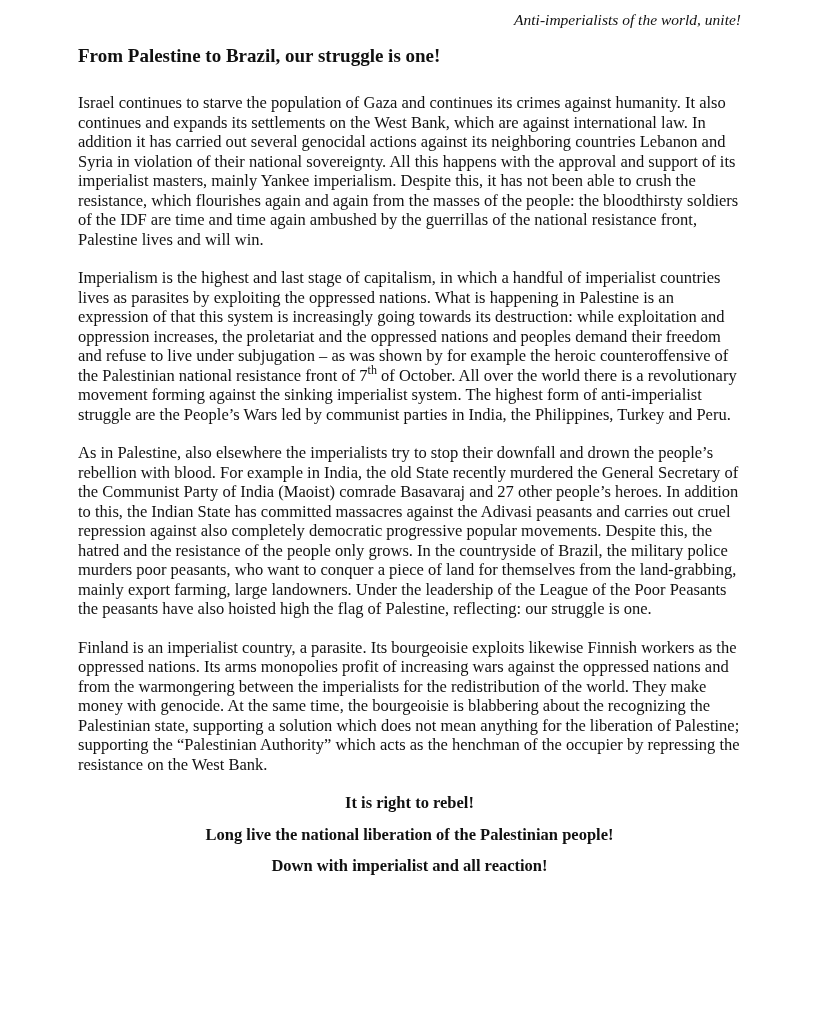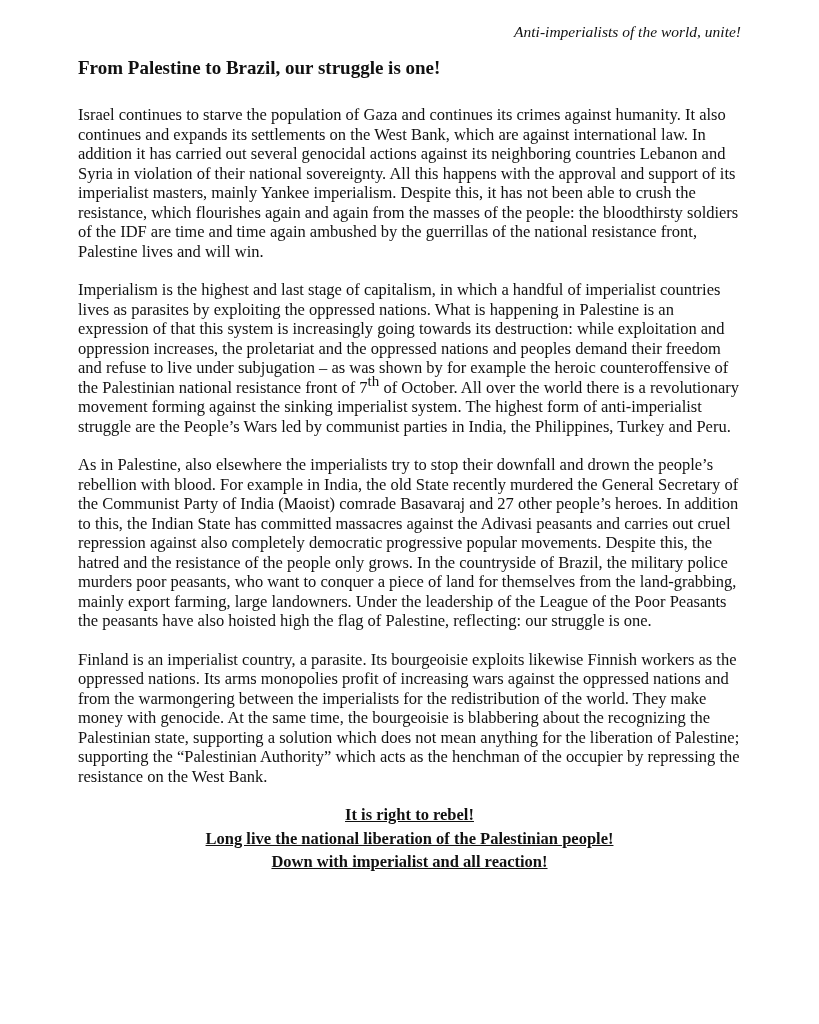--- a/index.html
+++ b/index.html
@@ -11,53 +11,52 @@
     position: relative;
     width: 819px;
     height: 1024px;
     margin: 0 auto;
     background: #ffffff;
     color: #111111;
     font-family: "Liberation Serif", "DejaVu Serif", serif;
     font-size: 16.5px;
     line-height: 19.5px;
     box-sizing: border-box;
-    padding: 22px 78px 0 78px;
+    padding: 10px 78px 0 78px;
     overflow: hidden;
   }
   .motto {
     text-align: right;
     font-style: italic;
     font-size: 15.5px;
     margin: 0 0 16px 0;
   }
   .title {
     font-weight: bold;
     font-size: 19px;
     margin: 0 0 28px 0;
   }
   .body-text p {
     margin: 0 0 19px 0;
     text-align: left;
   }
   .body-text p sup {
-    font-size: 15px;
+    font-size: 12px;
     line-height: 0;
     vertical-align: super;
     margin-top: 8px;
   }
   .slogans {
     margin-top: 18px;
     text-align: center;
     font-weight: bold;
   }
   .slogans p {
-    margin: 4px;
+    margin: 12px;
     line-height: 19.5px;
-    text-decoration: underline;
   }
 </style>
 </head>
 <body>
 
 <div class="page">
   <div class="motto">Anti-imperialists of the world, unite!</div>
 
   <h1 class="title">From Palestine to Brazil, our struggle is one!</h1>
 

